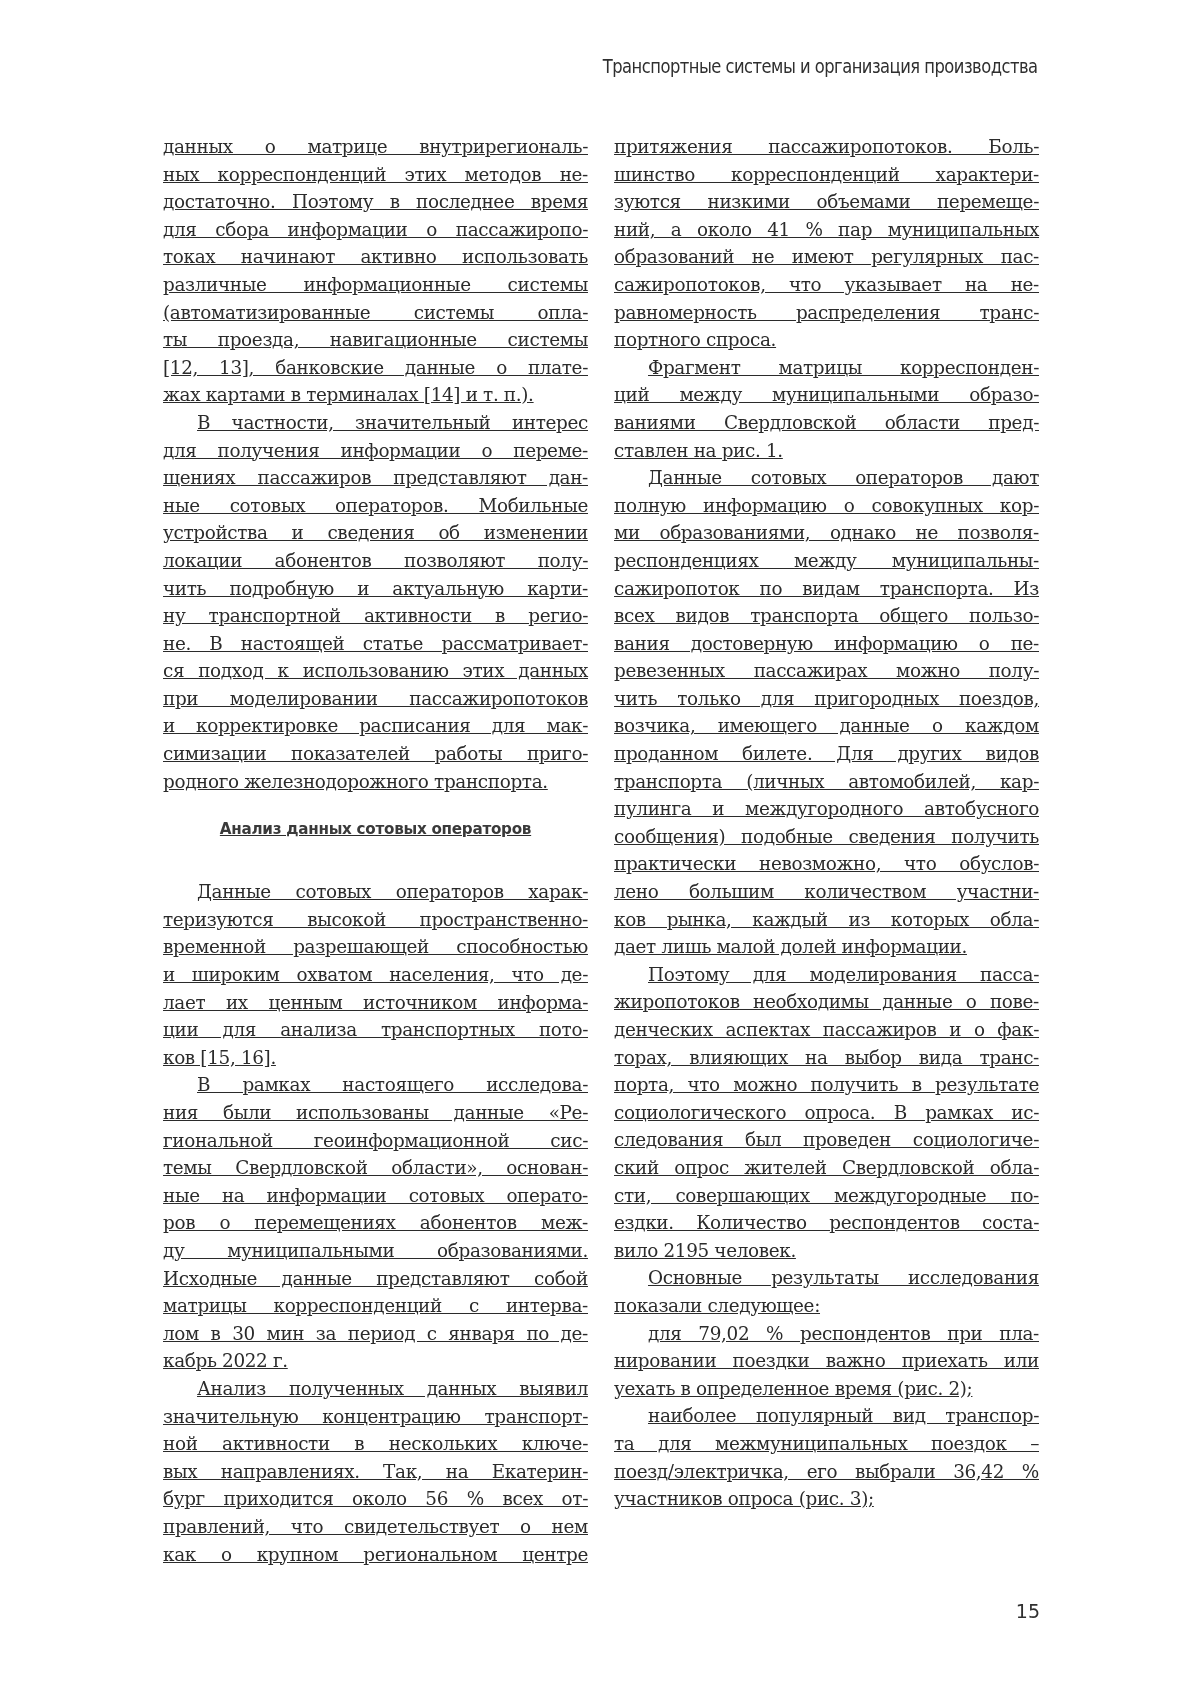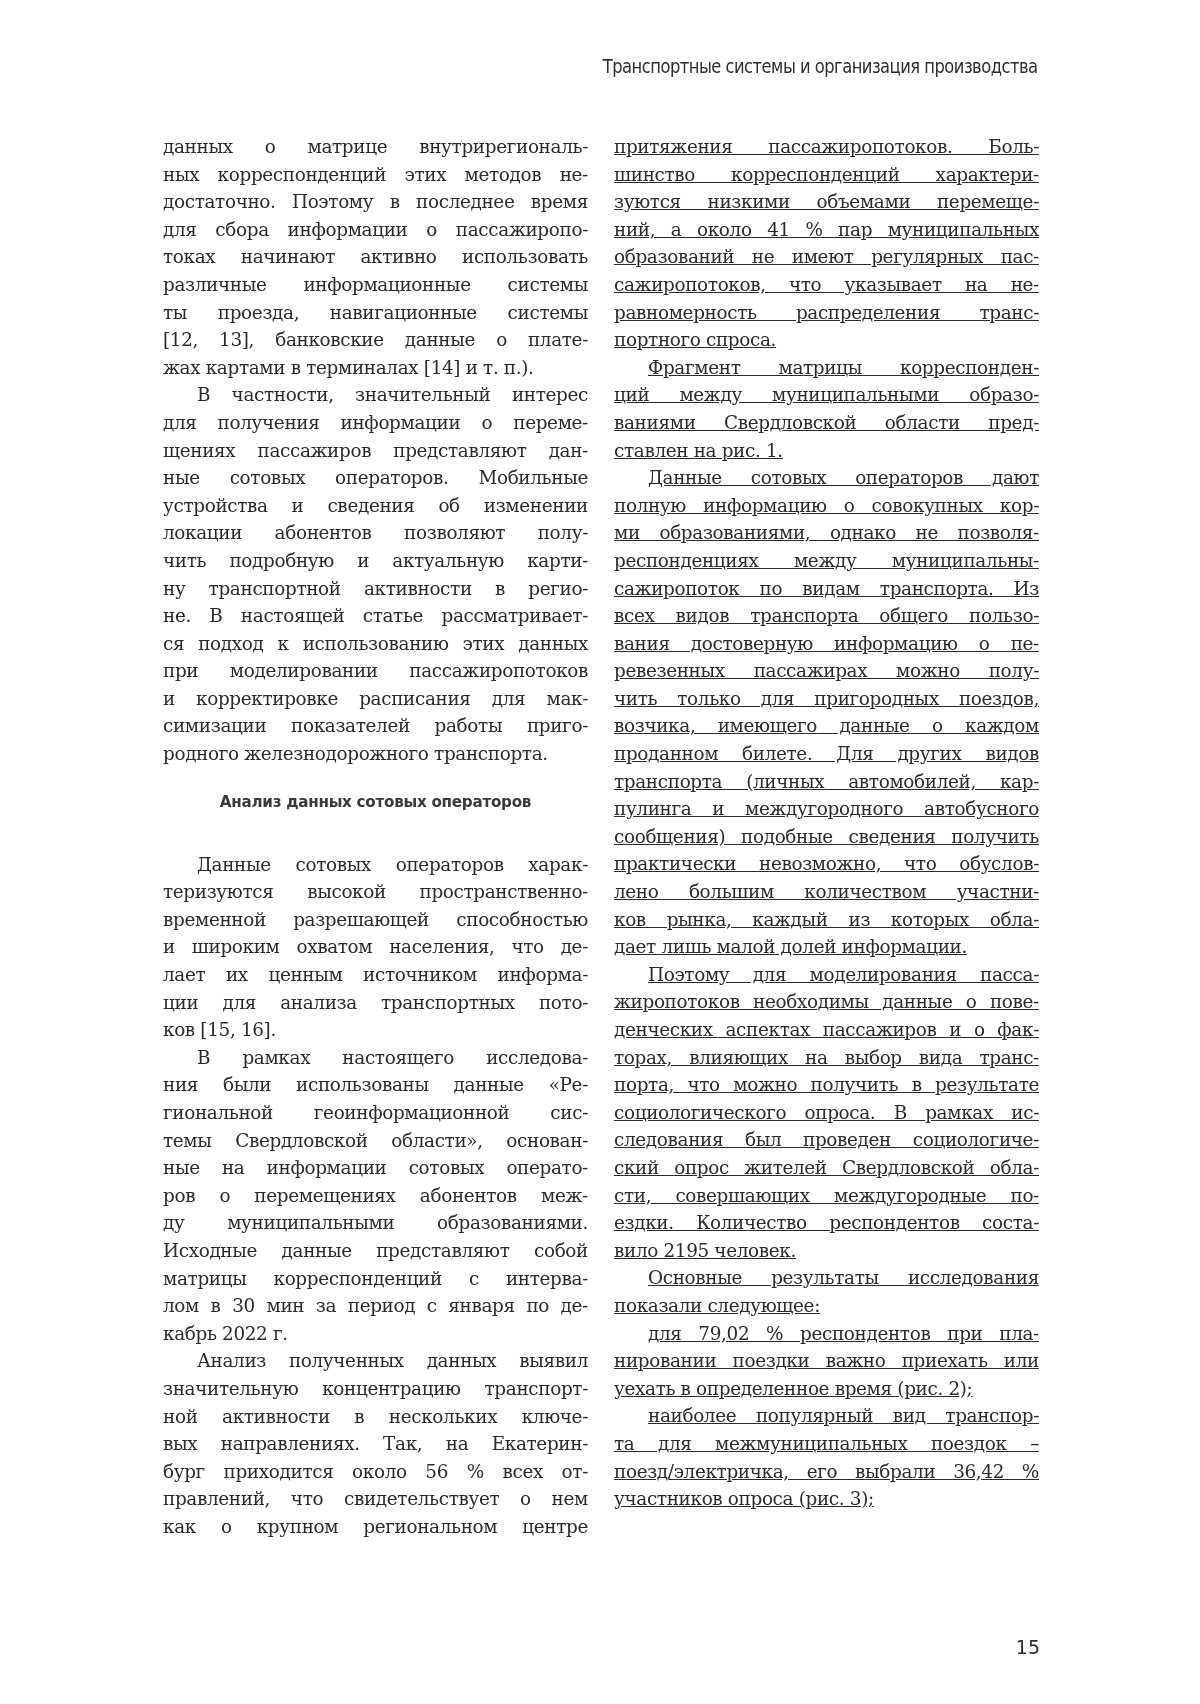--- a/index.html
+++ b/index.html
@@ -7,53 +7,54 @@
   .running-header {
     position: absolute; top: 55px; right: 162px;
     font-family: "DejaVu Sans", sans-serif; font-size: 19px; color: #2f2f2f;
     letter-spacing: -0.6px; transform: scaleX(0.86); transform-origin: right center;
     white-space: nowrap;
   }
   .column {
     position: absolute; top: 133px; width: 425px;
     font-family: "DejaVu Serif", serif; font-size: 18.4px; color: #2b2b2b;
   }
-  .col-left { left: 163px; }
+  .col-left { left: 163px; text-decoration: underline; }
   .col-right { left: 614px; text-decoration: underline; }
   .line {
     height: 27.6px; line-height: 27.6px; white-space: nowrap;
     text-align: justify; text-align-last: justify; letter-spacing: -0.35px;
     overflow: visible;
   }
   .line.last { text-align-last: left; }
   .line.indent { padding-left: 34px; }
   .section-heading {
     height: 83px; display: flex; align-items: flex-start; justify-content: center;
     font-family: "DejaVu Sans", sans-serif; font-weight: bold; font-size: 16.5px;
     color: #3a3a3a; letter-spacing: -0.3px; padding-top: 24px; box-sizing: border-box;
     transform: scaleX(0.92);
   }
   .page-number {
-    position: absolute; top: 1636px; right: 160px;
+    position: absolute; top: 1600px; right: 160px;
     font-family: "DejaVu Sans", sans-serif; font-size: 19px; color: #2f2f2f;
   }
 </style>
 </head>
 <body>
 
 <div class="running-header">Транспортные системы и организация производства</div>
 
 <div class="column col-left">
   <div class="paragraph">
       <div class="line">данных о матрице внутрирегиональ-</div>
       <div class="line">ных корреспонденций этих методов не-</div>
       <div class="line">достаточно. Поэтому в последнее время</div>
       <div class="line">для сбора информации о пассажиропо-</div>
       <div class="line">токах начинают активно использовать</div>
       <div class="line">различные информационные системы</div>
+      <div class="line">(автоматизированные системы опла-</div>
       <div class="line">ты проезда, навигационные системы</div>
       <div class="line">[12, 13], банковские данные о плате-</div>
       <div class="line last">жах картами в терминалах [14] и т. п.).</div>
     </div>
   <div class="paragraph">
       <div class="line indent">В частности, значительный интерес</div>
       <div class="line">для получения информации о переме-</div>
       <div class="line">щениях пассажиров представляют дан-</div>
       <div class="line">ные сотовых операторов. Мобильные</div>
       <div class="line">устройства и сведения об изменении</div>

